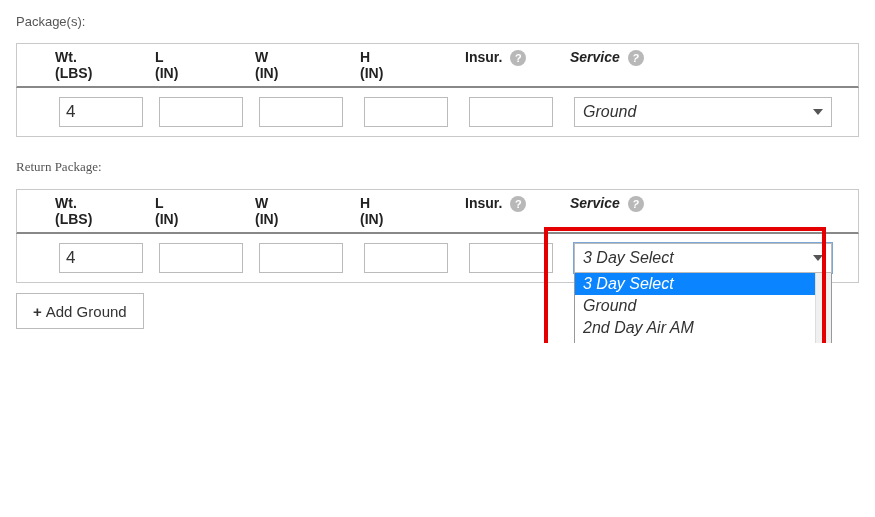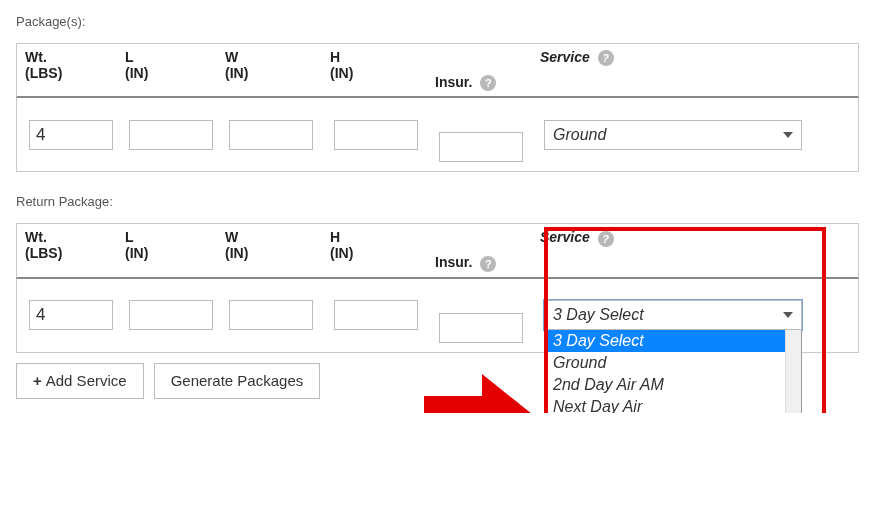--- a/index.html
+++ b/index.html
@@ -28,25 +28,25 @@
   }
   .pkg-row {
     display: flex;
     border: 1px solid #c9c9c9;
     border-top: none;
     background: #fff;
     padding: 4px 4px;
     align-items: center;
   }
   .col { padding: 5px 8px; }
-  .col-wt     { width: 100px; }
+  .col-wt     { width: 100px; margin-left: 30px; }
   .col-l      { width: 100px; }
   .col-w      { width: 105px; }
   .col-h      { width: 105px; }
-  .col-insur  { width: 105px; margin-top: 25px; }
+  .col-insur  { width: 105px; }
   .col-svc    { width: 270px; font-style: italic; }
   .hdr-sub { display:block; font-weight:600; }
   .qicon {
     display:inline-block;
     width:16px; height:16px;
     border-radius:50%;
     background:#b8b8b8;
     color:#fff;
     font-size:11px;
     line-height:16px;
@@ -205,21 +205,21 @@
     <div class="col col-h"><input class="cell-input small" value="" style=""></div>
     <div class="col col-insur"><input class="cell-input small" value="" style=""></div>
     <div class="col col-svc">
       <div class="svc-select">
         <span>Ground</span>
         <span class="caret"></span>
       </div>
     </div>
   </div>
 
-  <div class="section-label" style="margin-top:22px;">Return Package:</div>
+  <div class="section-label" style="margin-top:22px;font-family:Liberation Serif, serif;">Return Package:</div>
 
   <div class="pkg-header">
     <div class="col col-wt">
       <span class="hdr-sub">Wt.</span>
       <span class="hdr-sub">(LBS)</span>
     </div>
     <div class="col col-l">
       <span class="hdr-sub">L</span>
       <span class="hdr-sub">(IN)</span>
     </div>
@@ -264,24 +264,21 @@
             <div class="opt">UPS Express 12:00</div>
             <div class="opt">Standard</div>
           </div>
       </div>
     </div>
   </div>
 
   <div class="btn-row">
     <button class="btn">
       <span class="plus">+</span>
-        <span>Add Service</span>
-    </button>
-    <button class="btn">
-      <span>Generate Packages</span>
+        <span>Add Ground</span>
     </button>
   </div>
 
   <div class="red-box" style="left:528px; top:213px; width:282px; height:296px;"></div>
   <div class="red-arrow" style="left:408px; top:360px;">
     <div class="stem"></div>
     <div class="head"></div>
   </div>
 
 </div>

